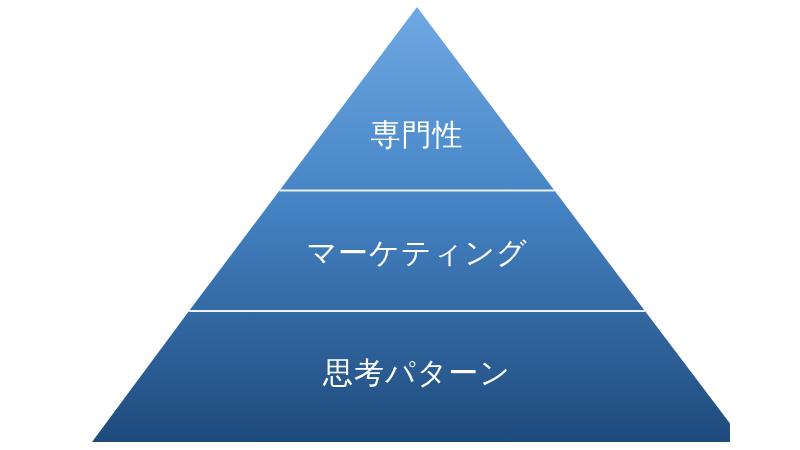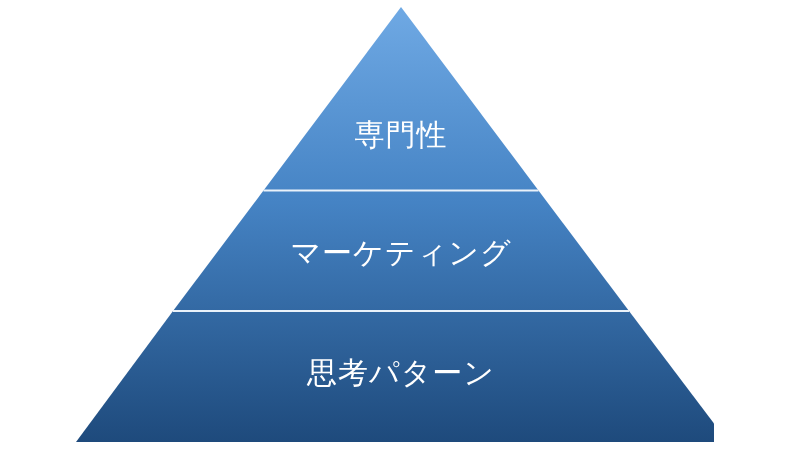--- a/index.html
+++ b/index.html
@@ -7,20 +7,21 @@
     padding: 0;
     background: #ffffff;
   }
   .stage {
     position: relative;
     width: 714px;
     height: 450px;
     background: #ffffff;
     overflow: hidden;
     font-family: "Liberation Sans", "DejaVu Sans", sans-serif;
+    padding-left: 16px;
   }
   svg { display: block; }
   .lvl-label {
     fill: #ffffff;
     font-family: "Liberation Sans", "DejaVu Sans", sans-serif;
     font-size: 30px;
     letter-spacing: 1px;
   }
   .divider {
     stroke: #EAF2FA;

